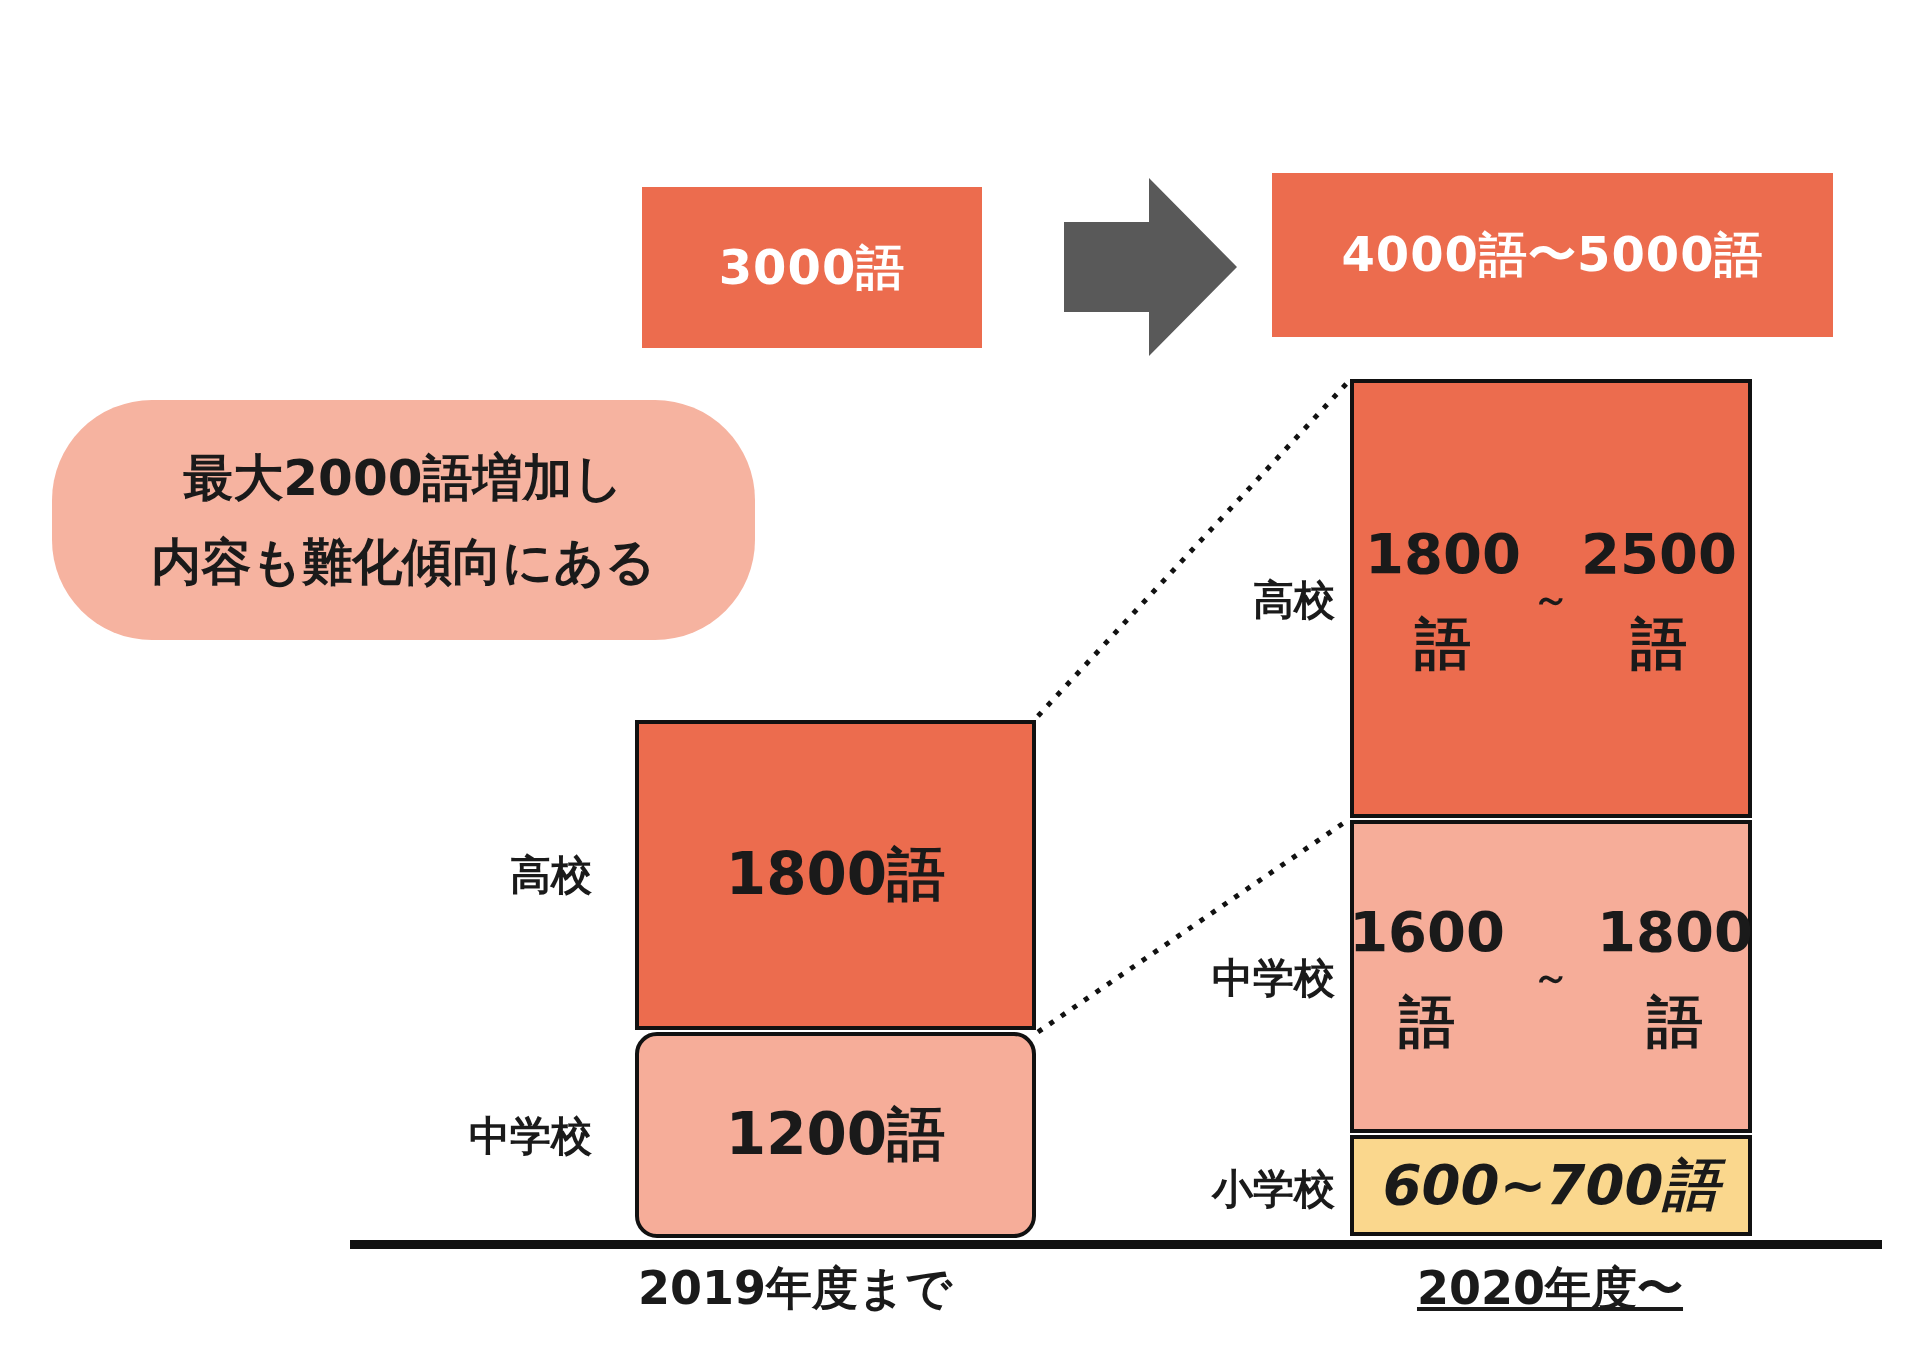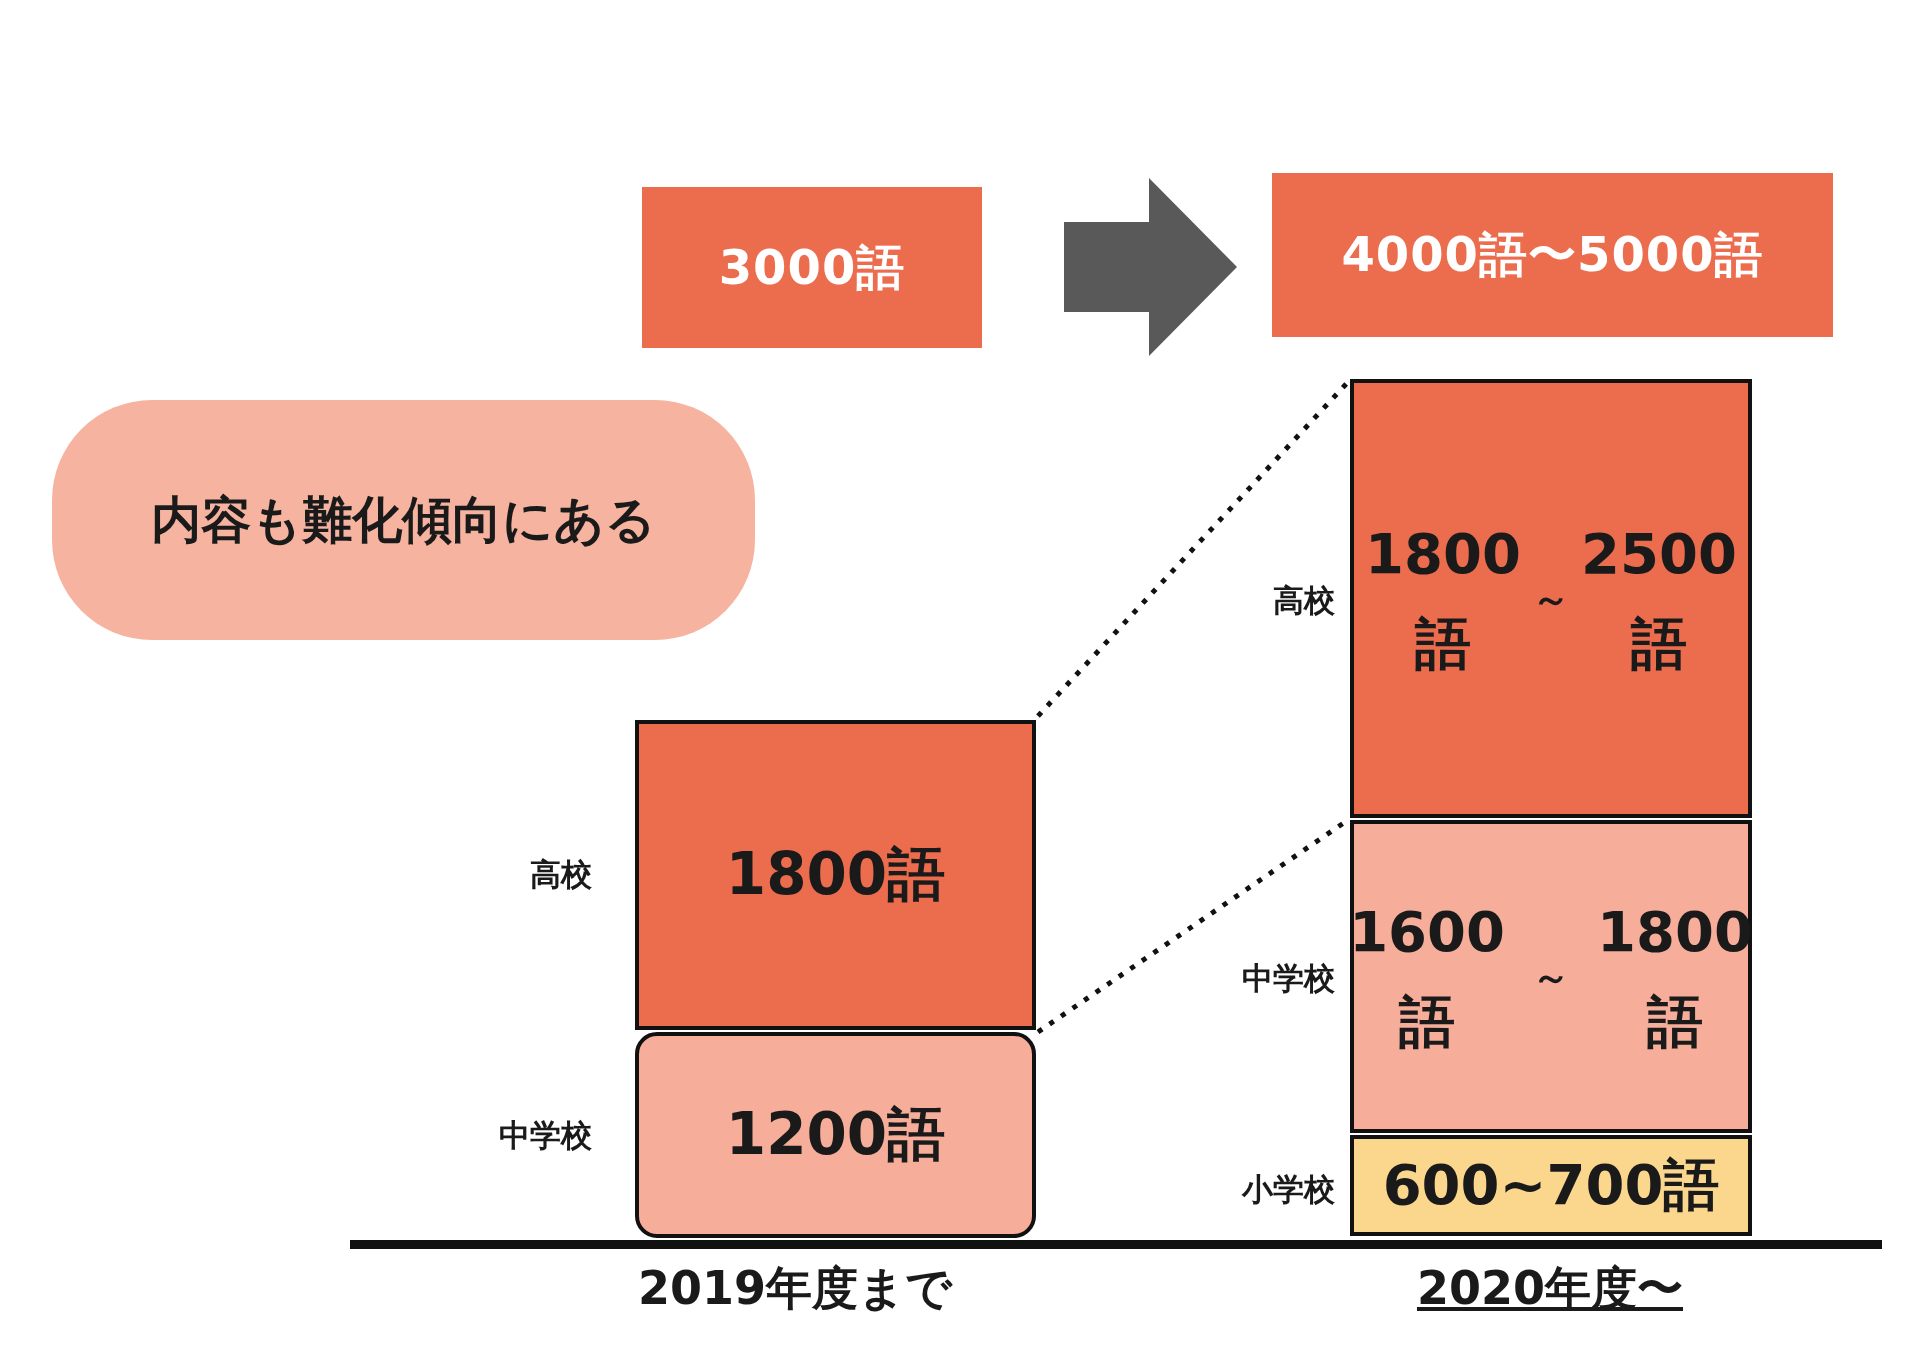--- a/index.html
+++ b/index.html
@@ -49,34 +49,34 @@
   .seg{
     box-sizing:border-box;
     border:4px solid var(--line);
     display:flex;align-items:center;justify-content:center;
     font-weight:700;color:var(--ink);
     text-align:center;
   }
   .seg + .seg{margin-top:2px;}
   .seg.orange{background:var(--orange);}
   .seg.pink{background:var(--pink);gap:27px;}
-  .seg.yellow{background:var(--yellow);}
+  .seg.yellow{background:var(--yellow);font-style:italic;}
 
   #seg-l1{height:310px;font-size:58px;}
   #seg-l2{height:206px;font-size:58px;border-radius:22px;}
   #seg-r1{height:439px;}
   #seg-r2{height:313px;}
   #seg-r3{height:101px;font-size:56px;}
   .ln{line-height:90px;font-size:56px;display:block;}
   .ln.tilde{font-size:38px;line-height:78px;}
 
   
   .school-label{
     display:flex;align-items:center;justify-content:flex-end;
-    font-weight:700;font-size:31px;color:var(--ink);
+    font-weight:700;font-size:41px;color:var(--ink);
   }
   #lbl-l-hs {left:300px;top:720px; width:292px;height:310px;}
   #lbl-l-jhs{left:300px;top:1032px;width:292px;height:208px;}
   #lbl-r-hs {left:1060px;top:383px; width:275px;height:435px;}
   #lbl-r-jhs{left:1060px;top:822px; width:275px;height:313px;}
   #lbl-r-es {left:1060px;top:1139px;width:275px;height:101px;}
 
   
   #axis-line{left:350px;top:1240px;width:1532px;height:9px;background:var(--line);}
   .axis-label{
@@ -98,20 +98,21 @@
 
   <svg id="arrow-svg" class="abs" viewBox="0 0 200 205">
     <polygon points="14,57 99,57 99,13 187,102 99,191 99,147 14,147" fill="#595959"></polygon>
   </svg>
 
   <div id="box-after" class="abs total-box">
     <span>4000語〜5000語</span>
   </div>
 
   <div id="callout" class="abs">
+    <span>最大2000語増加し</span>
     <span>内容も難化傾向にある</span>
   </div>
 
   <svg id="connectors" class="abs" viewBox="0 0 1909 1350">
     <line x1="1038" y1="716" x2="1348" y2="382" stroke="#111111" stroke-width="5" stroke-dasharray="5 9"></line>
     <line x1="1038" y1="1032" x2="1348" y2="820" stroke="#111111" stroke-width="5" stroke-dasharray="5 9"></line>
   </svg>
 
   <div id="bar-left" class="abs bar">
     <div id="seg-l1" class="seg orange">

